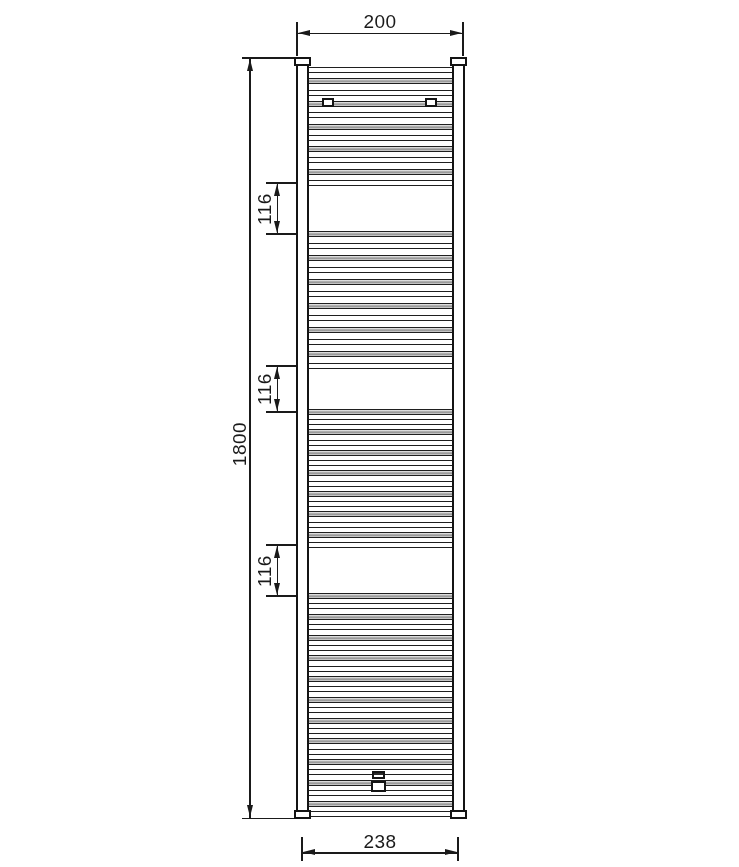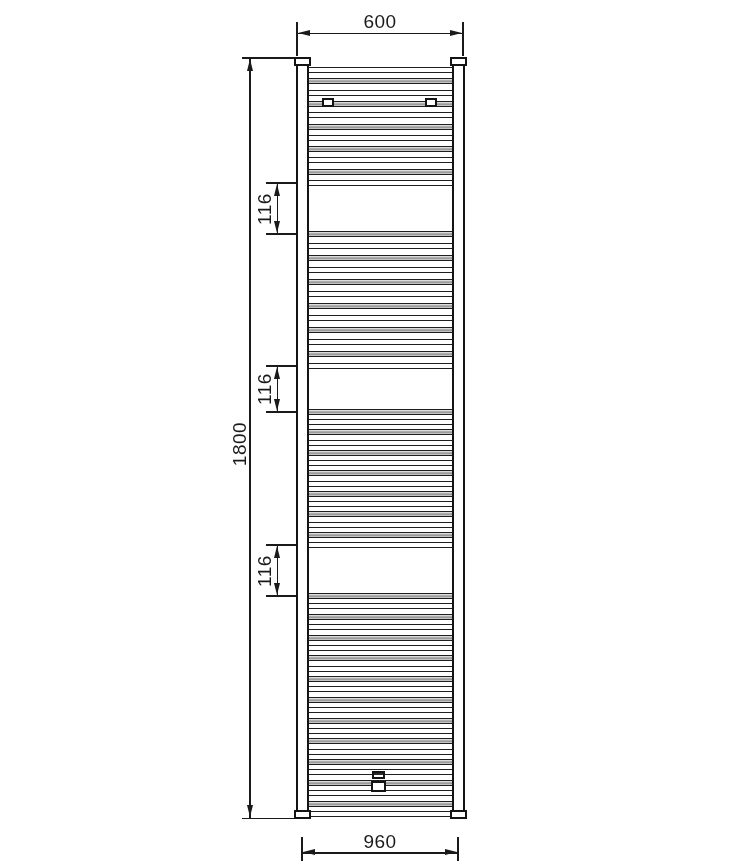--- a/index.html
+++ b/index.html
@@ -72,21 +72,21 @@
   #valve-upper { left: 372px; top: 771px; width: 13px; height: 8px;
     background: linear-gradient(180deg, #2a2a2a 0 55%, #ffffff 55%); }
   #valve-lower { left: 371px; top: 781px; width: 15px; height: 11px; background: #ffffff; }
 </style>
 </head>
 <body>
 
 <div id="canvas">
 
   <div>
-    <div class="dim-label" style="left:297px; top:11px; width:166px;">600</div>
+    <div class="dim-label" style="left:297px; top:11px; width:166px;">200</div>
     <div class="hline" style="left:297px; top:32.5px; width:166px;"></div>
     <div class="vline" style="left:296.4px; top:22px; height:34px;"></div>
     <div class="vline" style="left:462px; top:22px; height:34px;"></div>
     <div class="arr arr-left" style="left:298px; top:29.7px;"></div>
     <div class="arr arr-right" style="left:450px; top:29.7px;"></div>
   </div>
 
   <div>
     <div class="dim-label rot" style="left:194.5px; top:433px; width:90px;">1800</div>
     <div class="vline" style="left:249.4px; top:58px; height:760px;"></div>
@@ -117,21 +117,21 @@
   <div>
     <div class="dim-label rot" style="left:234.5px; top:559.5px; width:60px;">116</div>
     <div class="hline" style="left:266px; top:544.2px; width:34px;"></div>
     <div class="hline" style="left:266px; top:595.2px; width:34px;"></div>
     <div class="vline" style="left:276.7px; top:545px; height:51px;"></div>
     <div class="arr arr-up" style="left:273.9px; top:546px;"></div>
     <div class="arr arr-down" style="left:273.9px; top:583px;"></div>
   </div>
 
   <div>
-    <div class="dim-label" style="left:302px; top:831px; width:156px;">960</div>
+    <div class="dim-label" style="left:302px; top:831px; width:156px;">238</div>
     <div class="hline" style="left:302px; top:852.2px; width:156px;"></div>
     <div class="vline" style="left:301.4px; top:837px; height:24px;"></div>
     <div class="vline" style="left:457.4px; top:837px; height:24px;"></div>
     <div class="arr arr-left" style="left:303px; top:849.4px;"></div>
     <div class="arr arr-right" style="left:445px; top:849.4px;"></div>
   </div>
 
   <div>
     <div id="rungs">
         <div class="rung" style="top: 67px; left: 306px; width: 149px;"></div>

